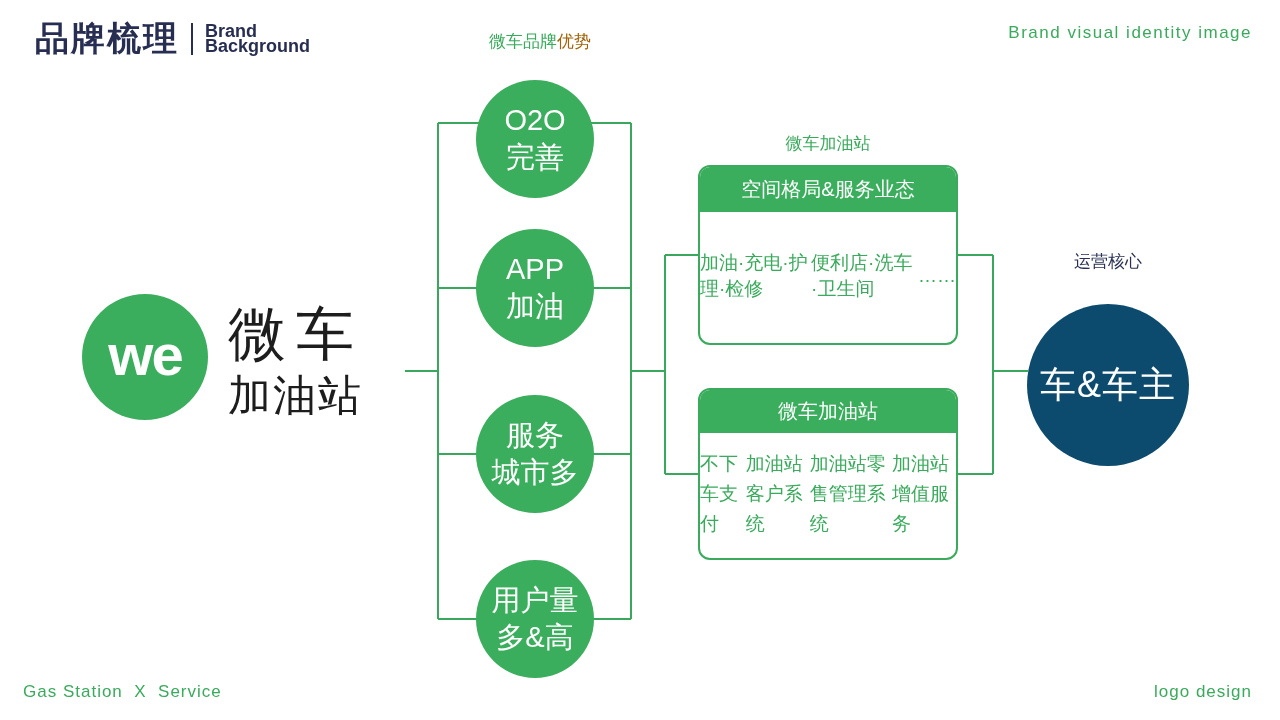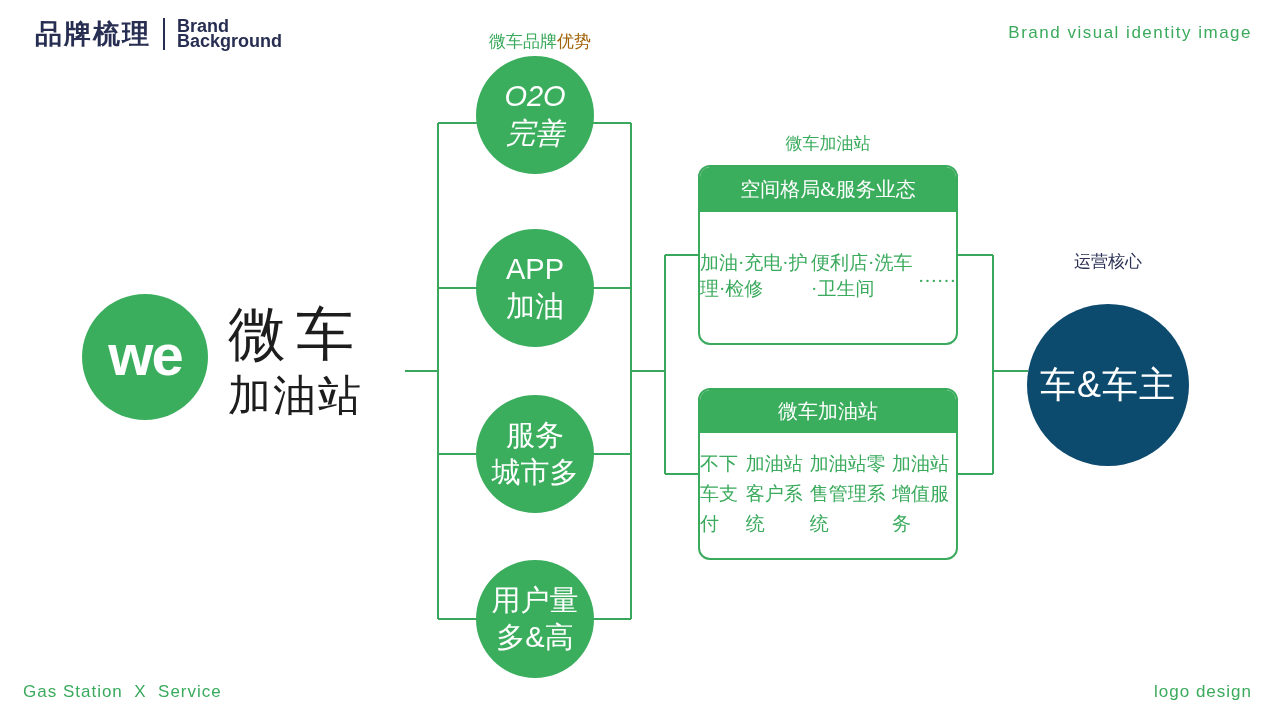--- a/index.html
+++ b/index.html
@@ -8,21 +8,21 @@
     position:relative;
     width:1280px; height:720px;
     background:#ffffff;
     overflow:hidden;
     font-family:"Liberation Sans","DejaVu Sans",sans-serif;
   }
   .abs { position:absolute; }
 
   
   .brand-block { left:35px; top:16px; display:flex; align-items:center; gap:12px; }
-  .brand-zh { font-size:27px; font-weight:bold; color:#272e52; letter-spacing:2px; }
+  .brand-zh { font-size:34px; font-weight:bold; color:#272e52; letter-spacing:2px; }
   .brand-divider { width:2px; height:32px; background:#272e52; }
   .brand-en { display:flex; flex-direction:column; justify-content:center; }
   .brand-en span { font-size:18px; font-weight:bold; color:#272e52; line-height:15px; }
 
   .center-title { left:460px; top:30px; width:160px; text-align:center; font-size:17px; }
   .center-title .g { color:#3aaa5c; }
   .center-title .d { color:#a16207; }
 
   .right-caption { right:28px; top:23px; font-size:17px; color:#3aaa5c; letter-spacing:1.5px; }
 
@@ -42,33 +42,33 @@
   .brand-name .l2 { font-size:43px; font-weight:500; letter-spacing:2px; line-height:46px; margin-top:7px; }
 
   
   .adv-circle {
     width:118px; height:118px; left:476px;
     background:#3bae5e; border-radius:50%;
     display:flex; flex-direction:column; align-items:center; justify-content:center;
     color:#ffffff; font-size:29px; font-weight:300; line-height:37px;
     text-align:center; z-index:2;
   }
-  .adv-c0 { top:56px;font-style:italic; }
+  .adv-c0 { top:80px; }
   .adv-c1 { top:229px; }
   .adv-c2 { top:395px; }
   .adv-c3 { top:560px; }
 
   
   .station-caption { left:698px; top:132px; width:260px; text-align:center; font-size:17px; color:#3aaa5c; z-index:2; }
   .sbox {
     left:698px; width:260px;
     border:2px solid #3aaa5c; border-radius:12px; overflow:hidden;
     background:#ffffff; z-index:2; display:flex; flex-direction:column;
   }
-  .sbox-1 { top:165px; height:180px;font-family:Liberation Serif, serif; }
+  .sbox-1 { top:165px; height:180px; }
   .sbox-2 { top:388px; height:172px; }
   .sbox-header {
     background:#3bae5e; color:#ffffff; font-size:20px;
     display:flex; align-items:center; justify-content:center;
     border-radius:8px 8px 0 0; flex:0 0 auto;
   }
   .sbox-1 .sbox-header { height:45px; }
   .sbox-2 .sbox-header { height:43px; }
   .sbox-body {
     flex:1; display:flex; flex-direction:row; align-items:center; justify-content:space-evenly;

